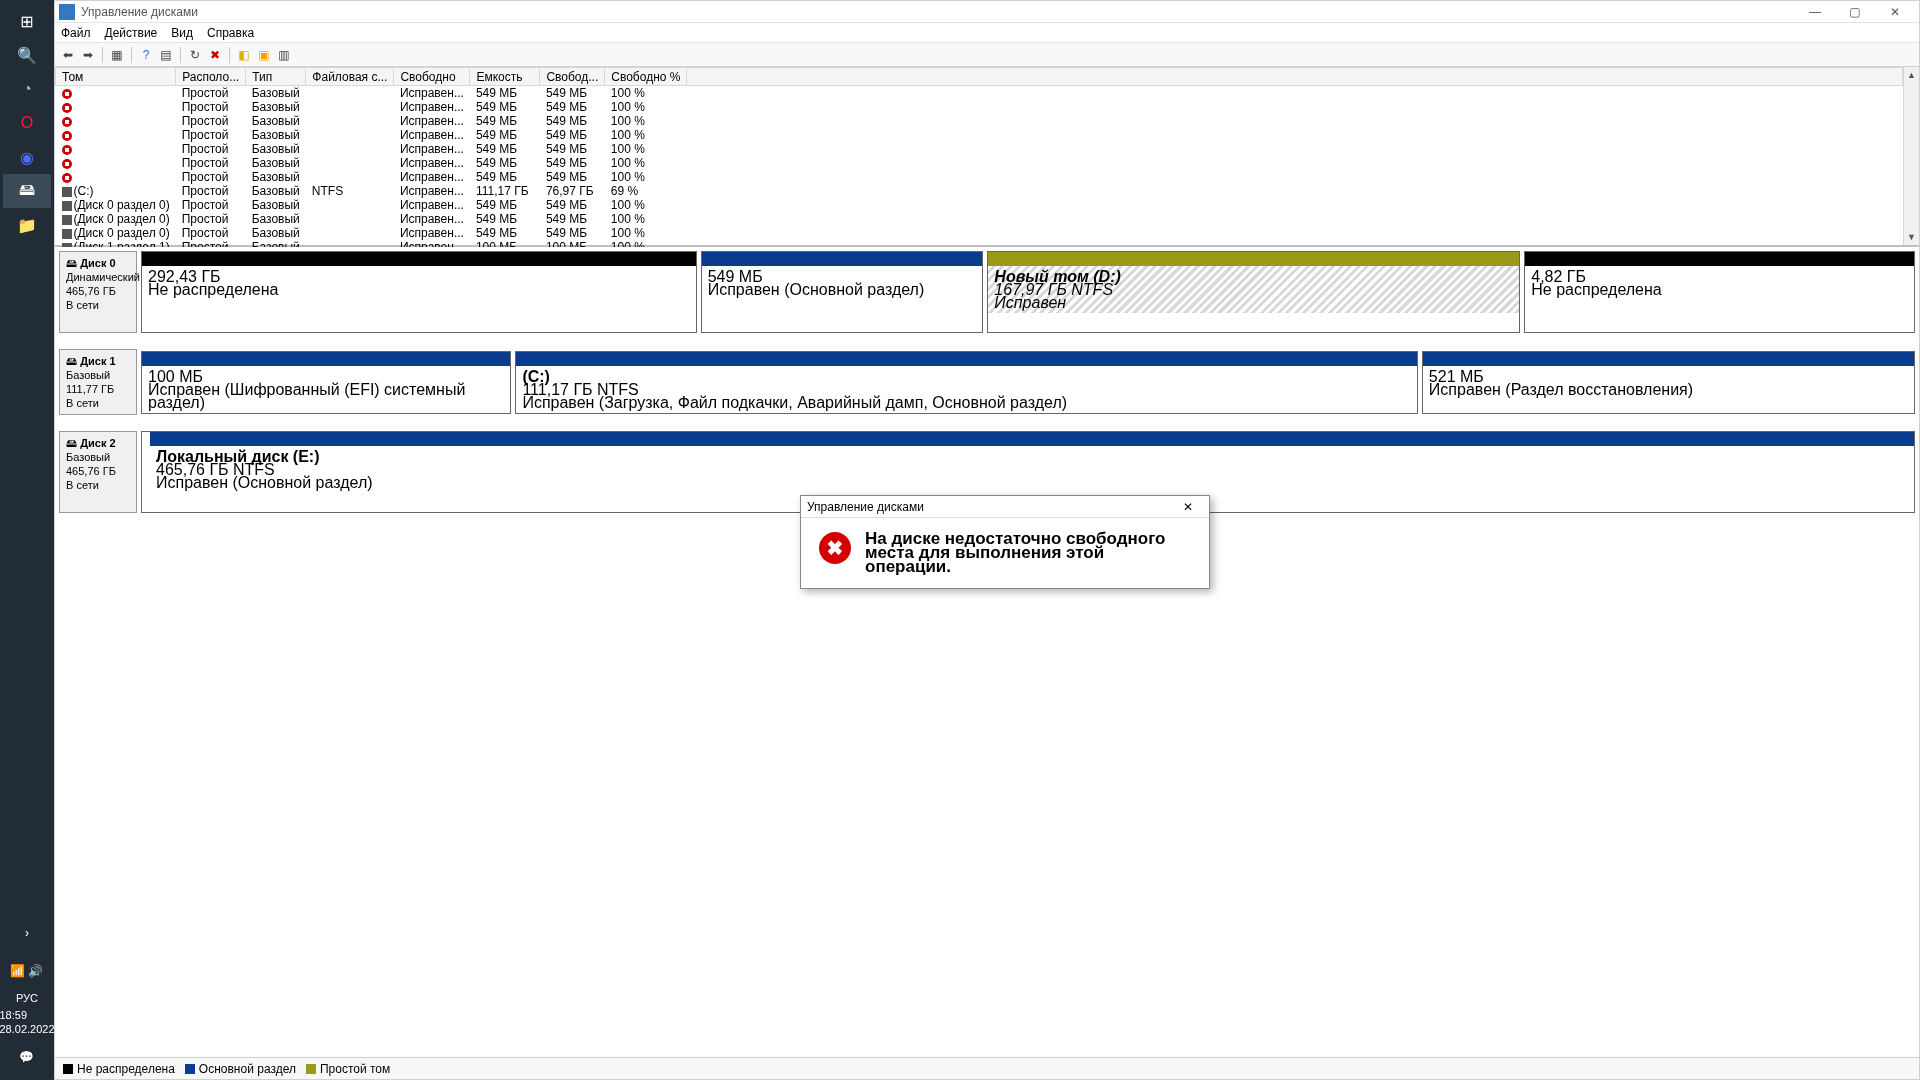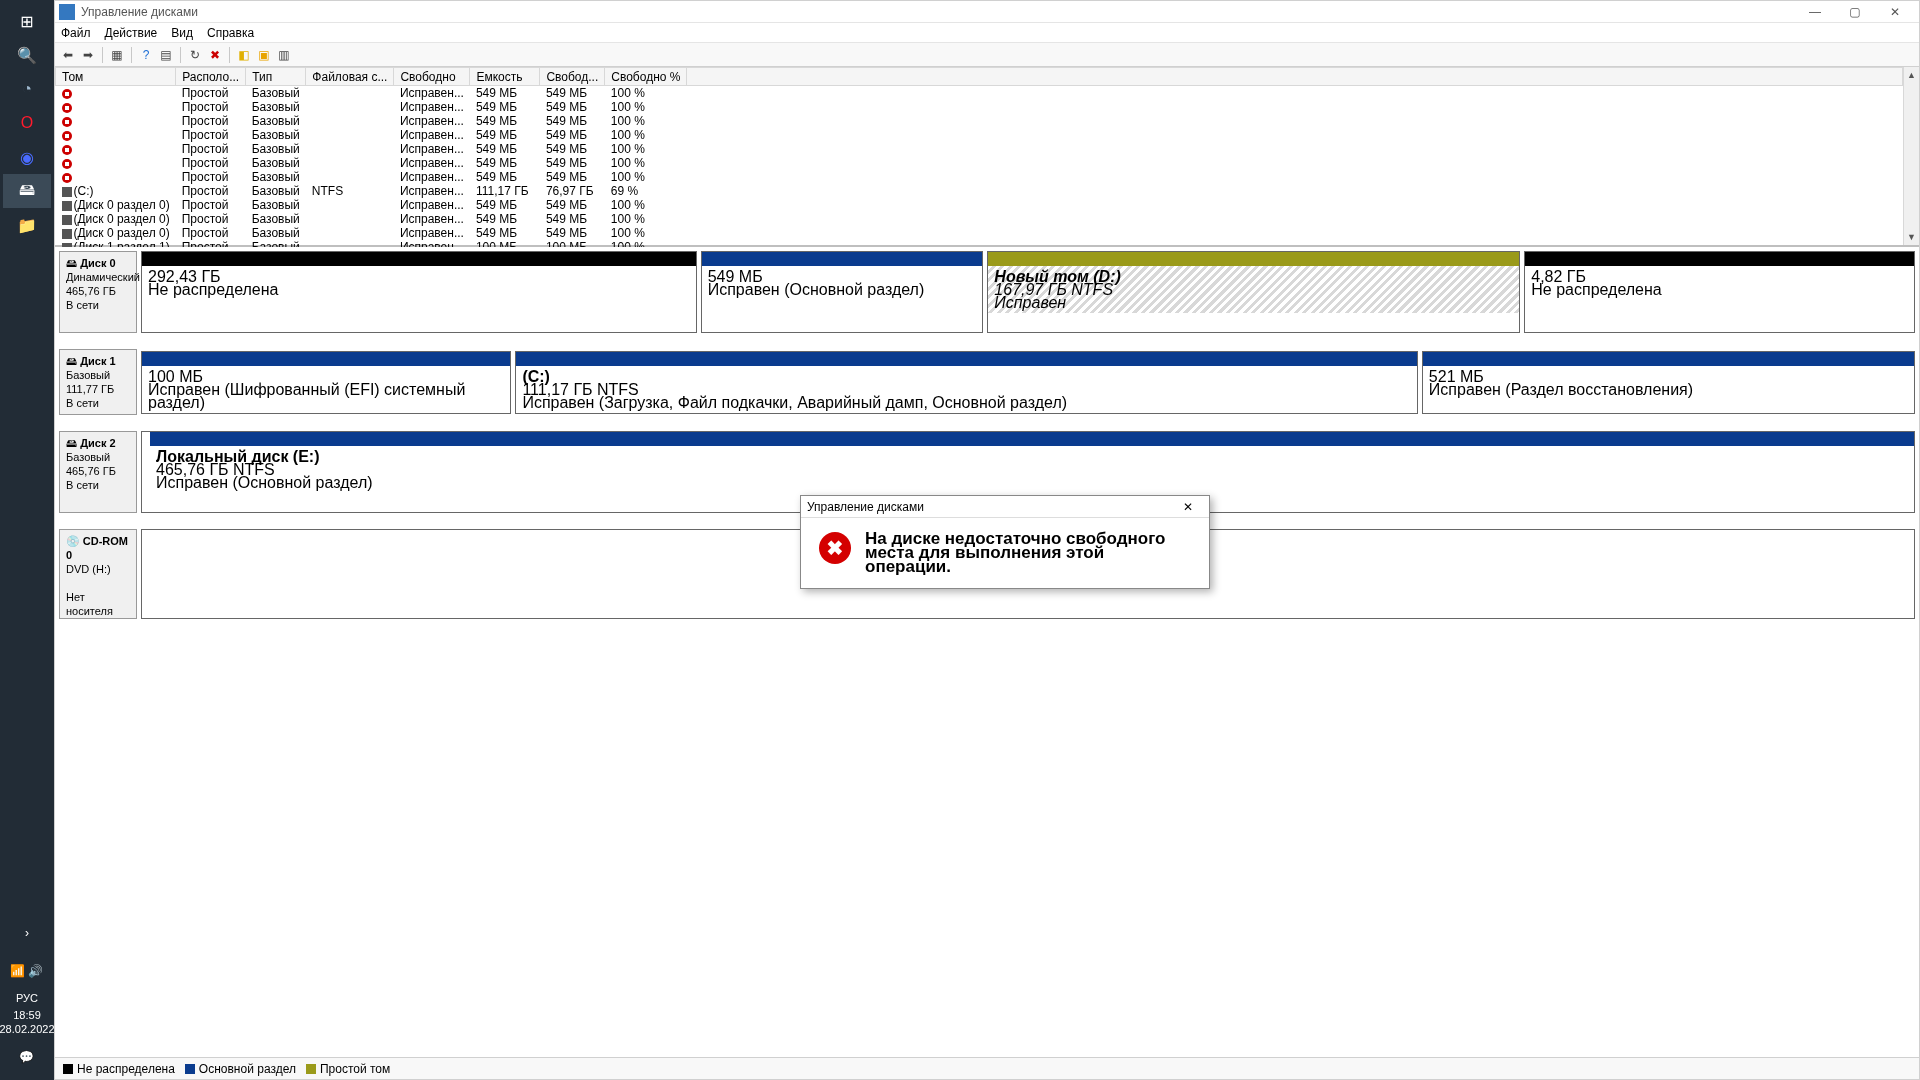--- a/index.html
+++ b/index.html
@@ -24,21 +24,21 @@
 }
 .tb-item {
   width: 48px; height: 34px;
   display: flex; align-items: center; justify-content: center;
   color: #fff;
 }
 .tb-item.active { background: #3b4a57; }
 .tb-spacer { flex: 1; }
 .tb-bottom { display: flex; flex-direction: column; align-items: center; gap: 4px; padding-bottom: 6px; color: #fff; }
 .tb-lang { font-size: 11px; }
-.tb-clock { font-size: 11px; text-align: center; line-height: 14px; }
+.tb-clock { font-size: 11px; text-align: left; line-height: 14px; }
 .tb-icon { font-size: 16px; }
 .window {
   flex: 1;
   height: 1080px;
   background: #fff;
   display: flex;
   flex-direction: column;
   border: 1px solid #d0d0d0;
 }
 .titlebar {
@@ -492,28 +492,20 @@
         </div>
         <div class="disk-row" style="height: 82px;">
           <div class="disk-label"><span>🖴</span> <b>Диск 2</b><br>Базовый<br>465,76 ГБ<br>В сети</div>
           <div class="disk-parts">
             <div class="part" style="flex: 1000 1 0%; padding-left: 8px;">
               <div class="top-stripe stripe-blue"></div>
               <div class="body"><b>Локальный диск  (E:)</b><br>465,76 ГБ NTFS<br>Исправен (Основной раздел)</div>
             </div>
           </div>
         </div>
-        <div class="disk-row" style="height: 90px;">
-          <div class="disk-label"><span>💿</span> <b>CD-ROM 0</b><br>DVD (H:)<br><br>Нет носителя</div>
-          <div class="disk-parts">
-            <div class="part" style="flex: 1 1 0%;">
-              <div class="body"></div>
-            </div>
-          </div>
-        </div>
       </div>
   </div>
 
   <div class="statusbar">
     <span><span class="legend-box" style="background:#000;"></span><span>Не распределена</span></span>
     <span><span class="legend-box" style="background:#0a3b8e;"></span><span>Основной раздел</span></span>
     <span><span class="legend-box" style="background:#9a9a1a;"></span><span>Простой том</span></span>
   </div>
 </div>
 

